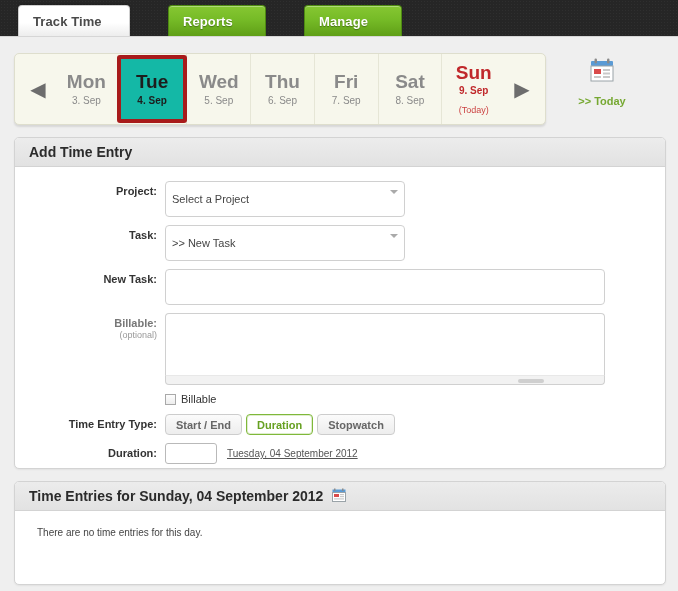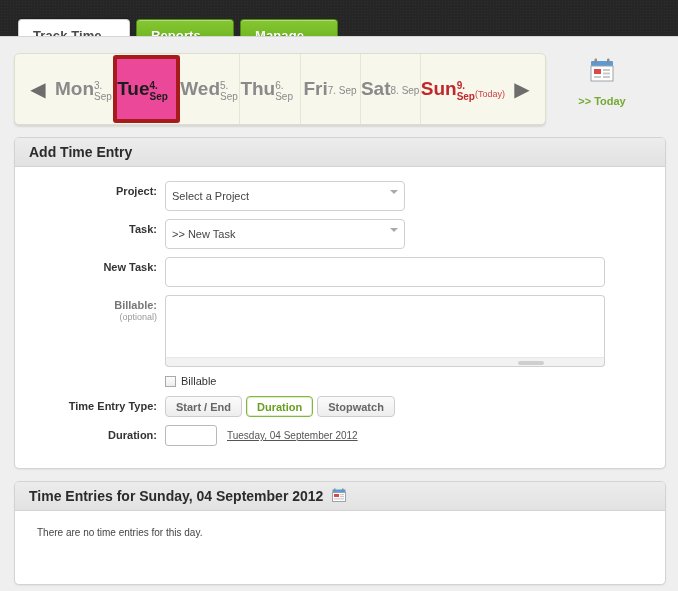--- a/index.html
+++ b/index.html
@@ -24,24 +24,25 @@
     height: 36px;
     background: #262626;
     background-image:
       radial-gradient(rgba(255,255,255,0.045) 0.5px, transparent 0.6px),
       radial-gradient(rgba(0,0,0,0.5) 0.5px, transparent 0.6px);
     background-size: 3px 3px, 4px 4px;
     background-position: 0 0, 1px 2px;
   }
   .tabstrip {
     position: absolute;
-    left: 18px; top: 19px;
+    left: 18px; top: 5px;
     height: 31px;
     display: flex;
     align-items: flex-start;
+    gap: 32px;
   }
   .tab {
     height: 31px;
     box-sizing: border-box;
     padding: 0 14px;
     margin-right: 6px;
     border-radius: 4px 4px 0 0;
     display: flex;
     align-items: center;
     font-size: 13px;
@@ -111,21 +112,21 @@
   .days {
     flex: 1 1 auto;
     display: flex;
     align-items: stretch;
     justify-content: space-around;
     height: 100%;
   }
   .day {
     flex: 1 1 0;
     display: flex;
-    flex-direction: row;
+    flex-direction: column;
     align-items: center;
     justify-content: center;
     cursor: pointer;
     border-left: 1px solid #e6e6d6;
     position: relative;
   }
   .day:first-child { border-left: none; }
   .day .dow {
     font-size: 19px;
     font-weight: bold;
@@ -140,21 +141,21 @@
   .day .today-note {
     font-size: 9px;
     color: #c44;
     margin-top: 9px;
   }
   .day.weekend .dow { color: #c0282b; }
   .day.weekend .dnum { color: #c0282b; font-weight: bold; }
   .day.selected {
     border: 4px solid #a81b1b;
     border-radius: 3px;
-    background: #ec4899;
+    background: #14b8a6;
     margin: 1px -1px;
     z-index: 2;
   }
   .day.selected .dow { color: #1d1d1d; }
   .day.selected .dnum { color: #1d1d1d; font-weight: bold; }
 
   .todaybox {
     position: absolute;
     left: 548px; top: 6px;
     width: 80px;
@@ -223,21 +224,21 @@
     display: block;
     font-size: 9px;
     font-weight: normal;
     color: #999;
     margin-top: 1px;
   }
   .field { flex: 1 1 auto; }
 
   select.ctl, input.ctl {
     box-sizing: border-box;
-    height: 30px;
+    height: 36px;
     border: 1px solid #d0d0d0;
     border-radius: 4px;
     background: #fff;
     font-family: "Liberation Sans", sans-serif;
     font-size: 11px;
     color: #444;
     padding: 0 6px;
     outline: none;
   }
   .selwrap {

